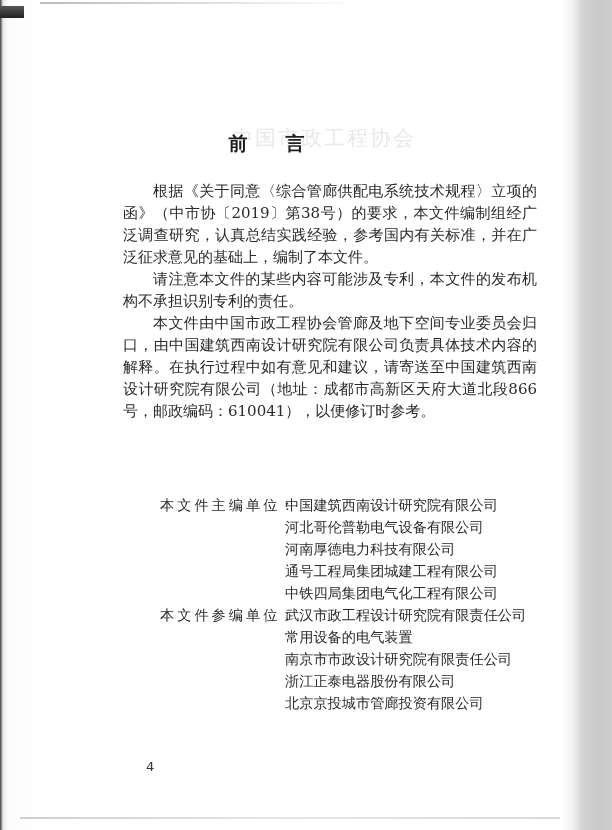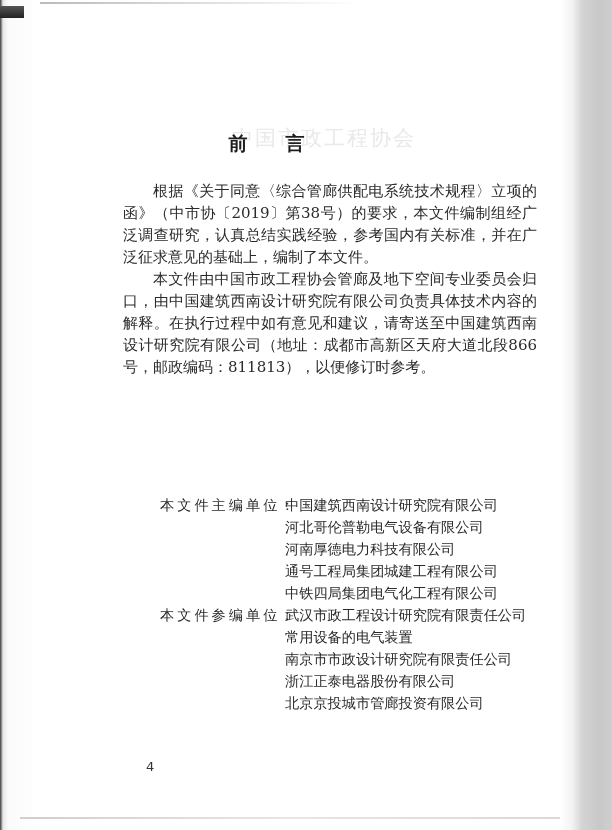--- a/index.html
+++ b/index.html
@@ -58,21 +58,22 @@
   <div class="bottom-edge"></div>
 
   <div class="bleed">中国市政工程协会</div>
 
   <div class="title">
     <span>前</span><span class="gap"></span><span>言</span>
   </div>
 
   <div class="body-text">
     <p class="para">根据《关于同意〈综合管廊供配电系统技术规程〉立项的函》（中市协〔2019〕第38号）的要求，本文件编制组经广泛调查研究，认真总结实践经验，参考国内有关标准，并在广泛征求意见的基础上，编制了本文件。</p>
-    <p class="para">本文件由中国市政工程协会管廊及地下空间专业委员会归口，由中国建筑西南设计研究院有限公司负责具体技术内容的解释。在执行过程中如有意见和建议，请寄送至中国建筑西南设计研究院有限公司（地址：成都市高新区天府大道北段866号，邮政编码：811813），以便修订时参考。</p>
+    <p class="para">请注意本文件的某些内容可能涉及专利，本文件的发布机构不承担识别专利的责任。</p>
+    <p class="para">本文件由中国市政工程协会管廊及地下空间专业委员会归口，由中国建筑西南设计研究院有限公司负责具体技术内容的解释。在执行过程中如有意见和建议，请寄送至中国建筑西南设计研究院有限公司（地址：成都市高新区天府大道北段866号，邮政编码：610041），以便修订时参考。</p>
   </div>
 
   <div class="org-block" style="top:494px;">
     <span class="org-label">本文件主编单位：</span>
     <ul class="org-list">
       <li>中国建筑西南设计研究院有限公司</li>
       <li>河北哥伦普勒电气设备有限公司</li>
       <li>河南厚德电力科技有限公司</li>
       <li>通号工程局集团城建工程有限公司</li>
       <li>中铁四局集团电气化工程有限公司</li>

